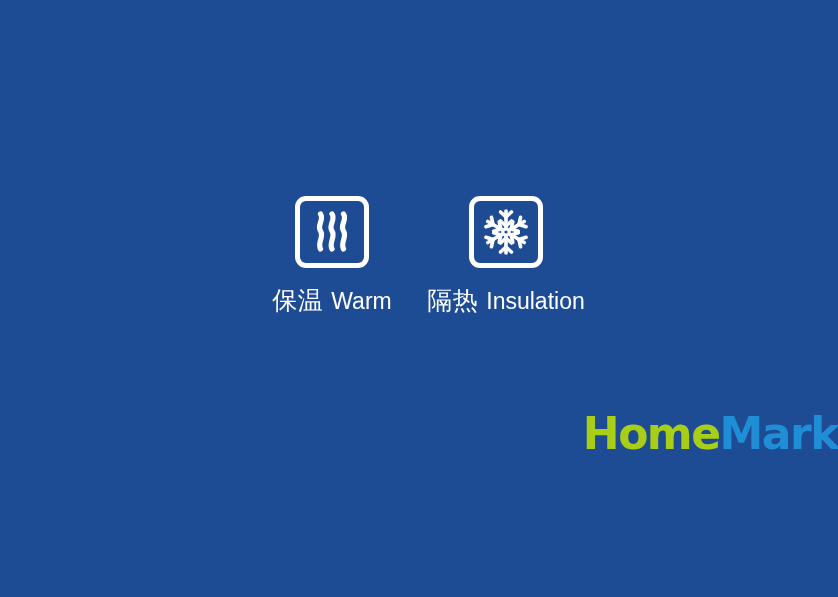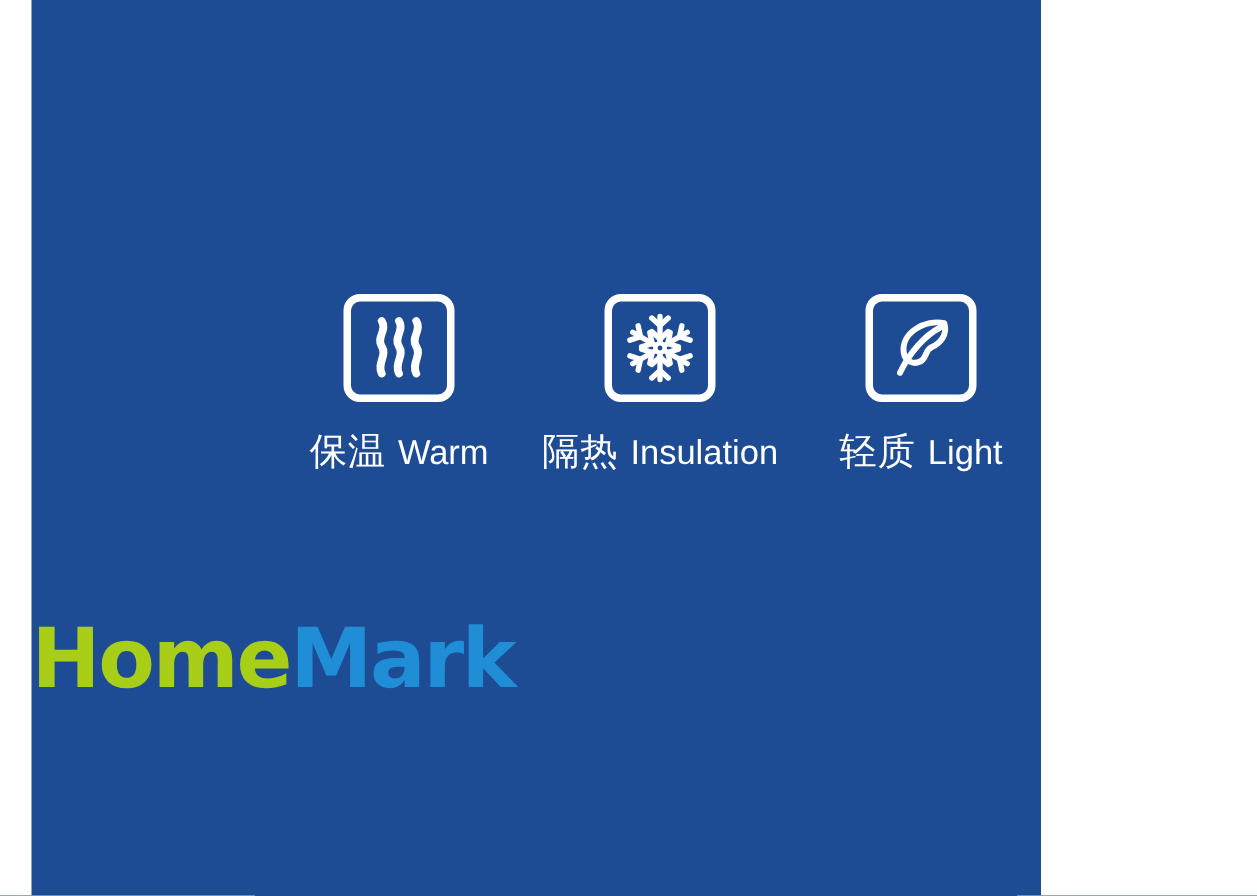--- a/index.html
+++ b/index.html
@@ -8,24 +8,23 @@
     padding: 0;
   }
   body {
     width: 838px;
     height: 597px;
     overflow: hidden;
     font-family: "Liberation Sans", "DejaVu Sans", sans-serif;
   }
   #stage {
     position: relative;
-    width: 673px;
+    width: 838px;
     height: 597px;
     background: #1d4c94;
-    margin-left: 21px;
   }
 
   
   #features {
     position: absolute;
     left: 0;
     top: 196px;
     width: 838px;
     display: flex;
     justify-content: center;
@@ -70,24 +69,24 @@
     line-height: 1;
     margin-left: 8px;
   }
 
   
   #logo {
     position: absolute;
     left: 0;
     top: 412px;
     width: 838px;
-    text-align: left;
+    text-align: right;
     font-family: "DejaVu Sans", "Liberation Sans", sans-serif;
     font-weight: bold;
-    font-size: 55px;
+    font-size: 44px;
     line-height: 1;
     letter-spacing: -1.5px;
   }
   #logo .logo-a { color: #a9ce17; }
   #logo .logo-b { color: #1f8ed6; }
 </style>
 </head>
 <body>
 
 <div id="stage" style="background: rgb(29, 76, 148);">
@@ -155,37 +154,20 @@
             <circle cx="24" cy="24" r="3.1" fill="#1d4c94" stroke="#ffffff" stroke-width="3"></circle>
           </svg>
         </span>
       </div>
       <div class="feature-label">
         <span class="label-cn">隔热</span>
         <span class="label-en">Insulation</span>
       </div>
     </div>
 
-    <div class="feature">
-      <div class="icon-box">
-        <span>
-          <svg width="46" height="46" viewBox="0 0 46 46" aria-hidden="true">
-            <g fill="none" stroke="#ffffff" stroke-width="4" stroke-linecap="round" stroke-linejoin="round">
-              <path d="M38.5 6.5 C 26 3.5, 9.5 13, 11.5 26 C 12.3 31.5, 17.5 34.5, 22.5 32
-                       C 27 29.8, 25.5 24.5, 30 22.5 C 35.5 20, 41 14.5, 38.5 6.5 Z"></path>
-              <path d="M35.5 9.5 C 26 14.5, 15.5 25.5, 9 39.5"></path>
-            </g>
-          </svg>
-        </span>
-      </div>
-      <div class="feature-label">
-        <span class="label-cn">轻质</span>
-        <span class="label-en">Light</span>
-      </div>
-    </div>
 
   </div>
 
   <div id="logo">
     <span class="logo-a" style="color: rgb(169, 206, 23);">Home</span><span class="logo-b" style="color: rgb(31, 142, 214);">Mark</span>
   </div>
 
 </div>
 
 </body></html>

